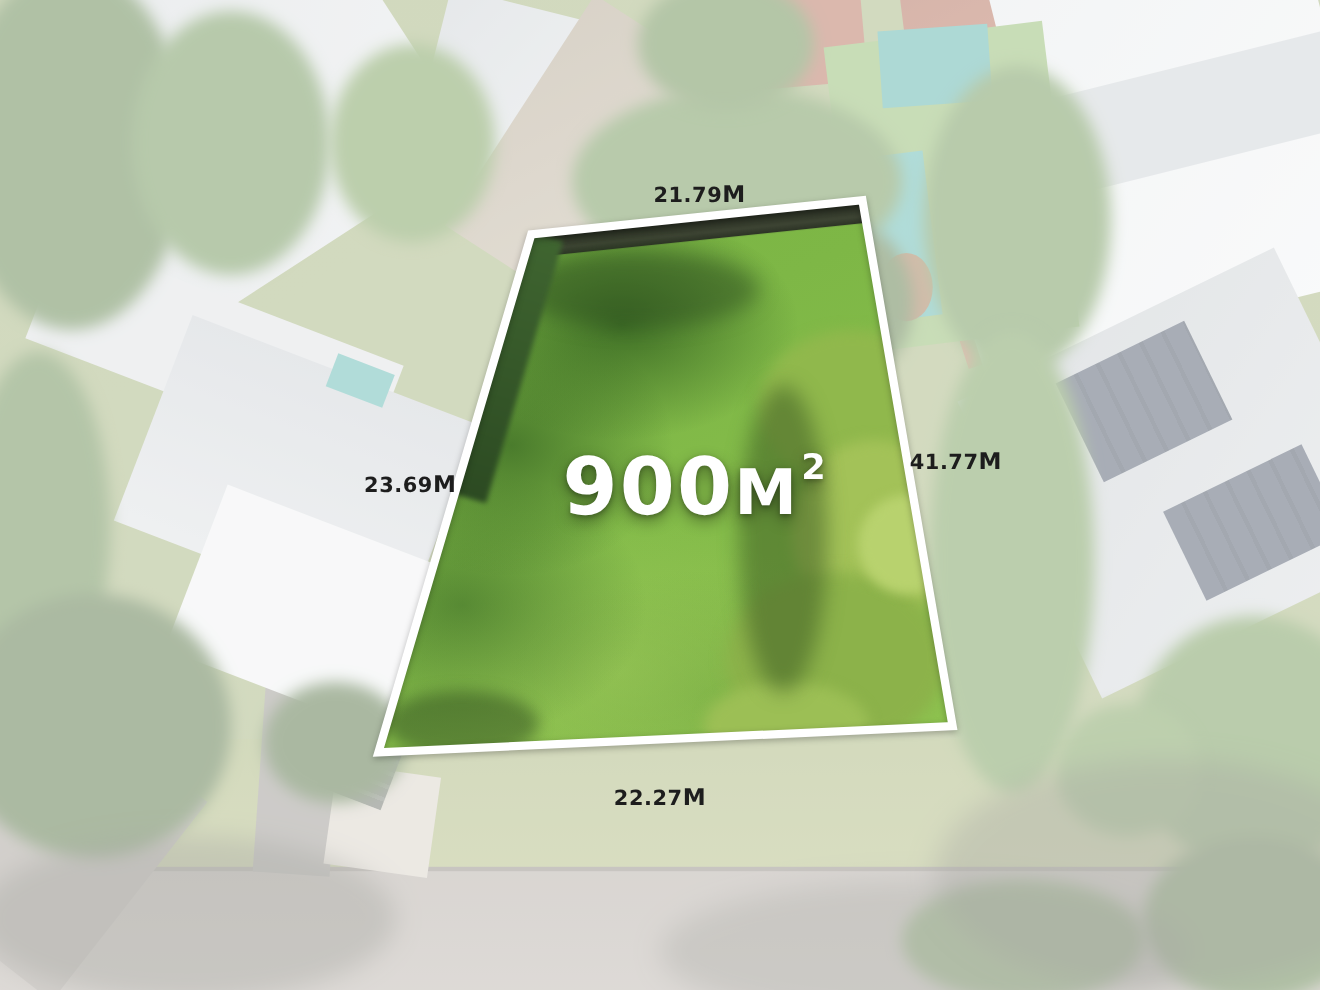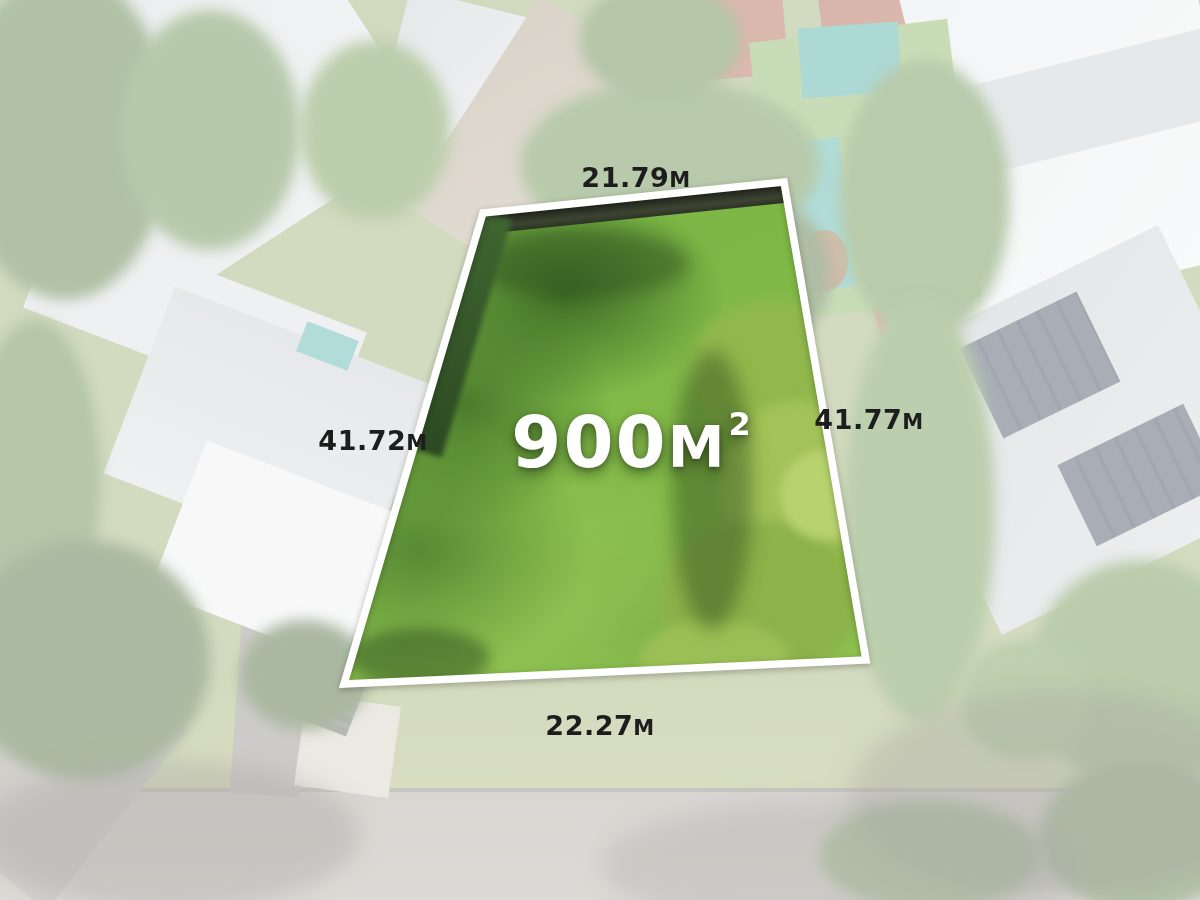--- a/index.html
+++ b/index.html
@@ -25,21 +25,21 @@
       radial-gradient(260px 160px at 640px 630px, rgba(93,148,52,0.40), rgba(93,148,52,0) 70%),
       linear-gradient(155deg,#6fae3e 0%,#7eb746 40%,#8ac04d 65%,#93c653 85%,#86ba49 100%);
   }
   .strip{position:absolute;transform-origin:0 0;}
   .outline-svg{position:absolute;inset:0;pointer-events:none;
     filter:drop-shadow(0 2px 3px rgba(0,0,0,0.28));}
   .dim-label{
     position:absolute;transform:translate(-50%,-50%);
     font-weight:800;color:#1d1d1d;letter-spacing:0.5px;white-space:nowrap;
   }
-  .dim-label .val{font-size:27px;margin-top:14px;}
+  .dim-label .val{font-size:19px;margin-top:14px;}
   .dim-label .unit{font-size:21px;}
   .area-label{
     position:absolute;left:631px;top:442px;transform:translate(-50%,-50%);
     color:#ffffff;font-weight:800;white-space:nowrap;letter-spacing:2px;
     text-shadow:0 6px 14px rgba(0,0,0,0.38),0 2px 5px rgba(0,0,0,0.28);
   }
   .area-label .val{font-size:72px;}
   .area-label .unit{font-size:57px;}
   .area-label sup{font-size:32px;position:relative;top:-26px;left:2px;}
 </style>
@@ -125,21 +125,21 @@
     <polygon points="483,213 784,182 866,660 344,684" fill="none" stroke="#ffffff" stroke-width="7.5" stroke-linejoin="miter"></polygon>
   </svg>
 
   <div class="dim-label" style="left:636px;top:177px;">
     <span class="val">21.79</span><span class="unit">M</span>
   </div>
   <div class="dim-label" style="left:869px;top:419px;">
     <span class="val">41.77</span><span class="unit">M</span>
   </div>
   <div class="dim-label" style="left:373px;top:440px;">
-    <span class="val">41.72</span><span class="unit">M</span>
+    <span class="val">23.69</span><span class="unit">M</span>
   </div>
   <div class="dim-label" style="left:600px;top:725px;">
     <span class="val">22.27</span><span class="unit">M</span>
   </div>
 
   <div class="area-label">
     <span class="val">900</span><span class="unit">M</span><sup>2</sup>
   </div>
 
 </div>

